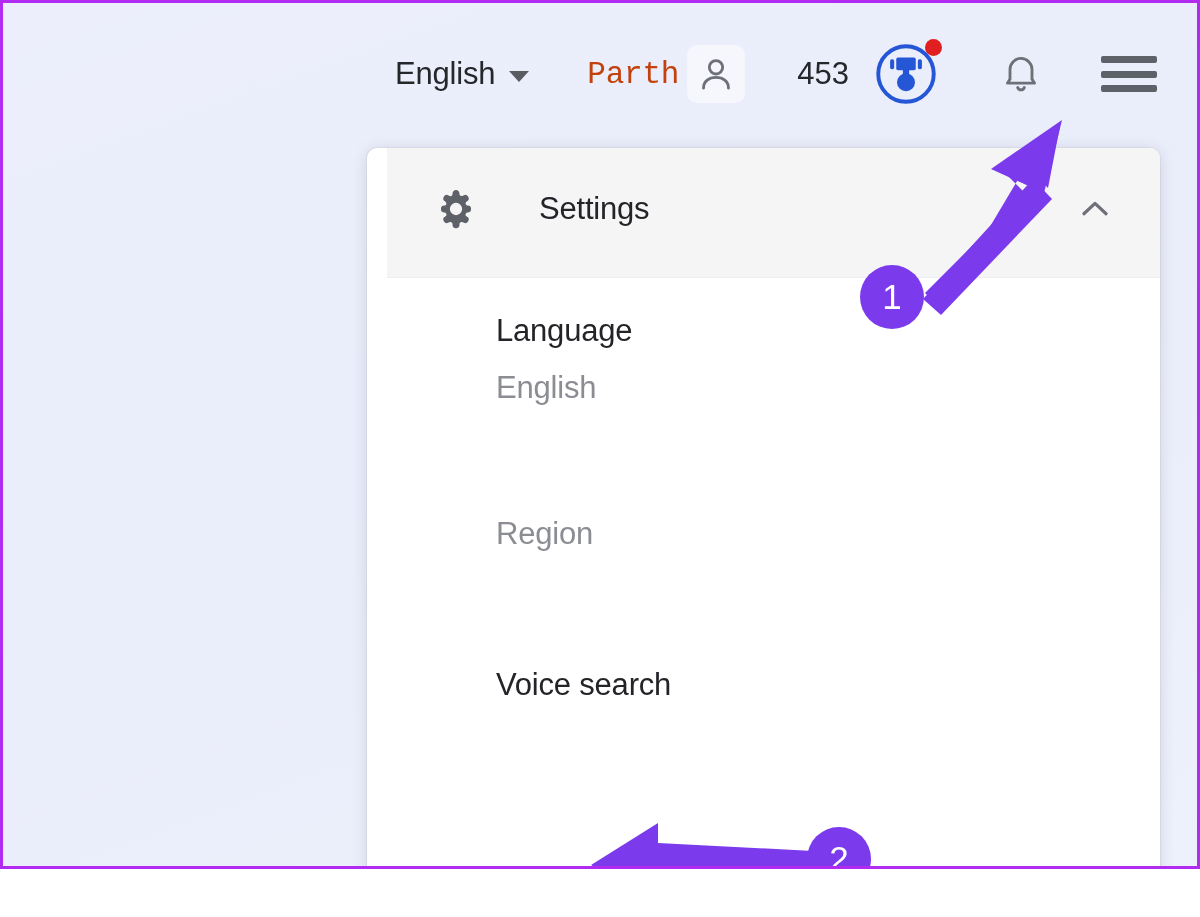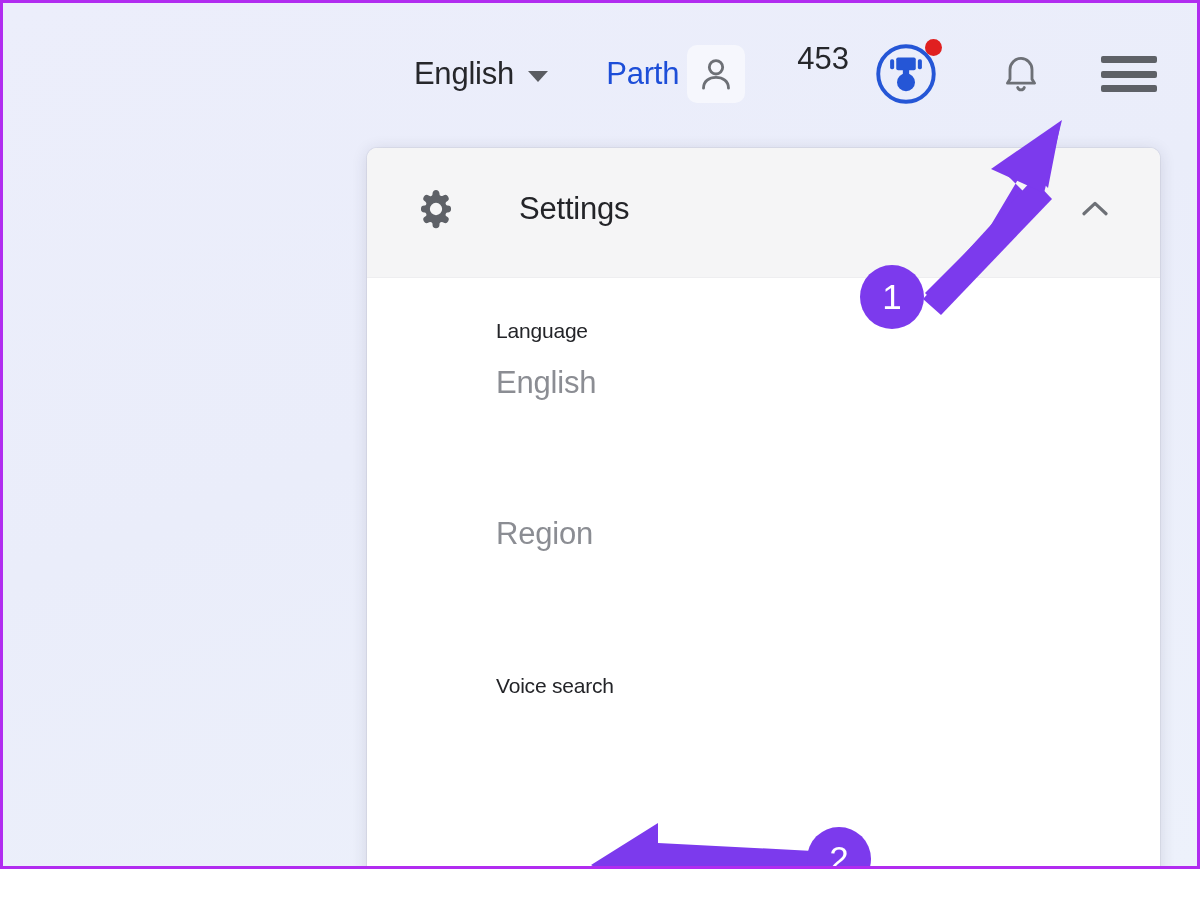--- a/index.html
+++ b/index.html
@@ -59,35 +59,37 @@
   }
 
   .user-chip {
     display: flex;
     align-items: center;
     gap: 8px;
     margin-right: 52px;
   }
   .user-name {
     font-size: 31px;
-    color: #1d4ed8;
-    letter-spacing: -0.2px;
+    color: #c2410c;
+    letter-spacing: -0.2px;
+    font-family: Liberation Mono, monospace;
   }
   .avatar-box {
     width: 58px;
     height: 58px;
     border-radius: 10px;
     background: rgba(255,255,255,0.55);
     display: flex;
     align-items: center;
     justify-content: center;
   }
 
   .points-group {
     display: flex;
+    align-items: center;
     gap: 24px;
     margin-right: 60px;
   }
   .points-num {
     font-size: 31px;
     color: #26272b;
     letter-spacing: 0px;
   }
   .medal-wrap {
     position: relative;
@@ -134,20 +136,21 @@
     overflow: hidden;
   }
 
   .panel-header {
     height: 130px;
     background: #f5f5f6;
     display: flex;
     align-items: center;
     padding: 0 42px 8px 46px;
     border-bottom: 1px solid #eeeef0;
+    margin-left: 20px;
   }
   .gear-slot {
     width: 46px;
     display: flex;
     align-items: center;
     justify-content: center;
   }
   .panel-header-title {
     flex: 1;
     margin-left: 60px;
@@ -167,21 +170,21 @@
   .menu-item {
     padding: 0 0 0 129px;
     display: flex;
     flex-direction: column;
     justify-content: center;
   }
   .menu-item.with-value { height: 163px; }
   .menu-item.plain { height: 163px; }
 
   .mi-label {
-    font-size: 21px;
+    font-size: 31px;
     color: #232428;
     letter-spacing: -0.2px;
     line-height: 1.1;
   }
   .mi-value {
     font-size: 31px;
     color: #8b8d93;
     letter-spacing: -0.2px;
     margin-top: 23px;
     line-height: 1.1;

